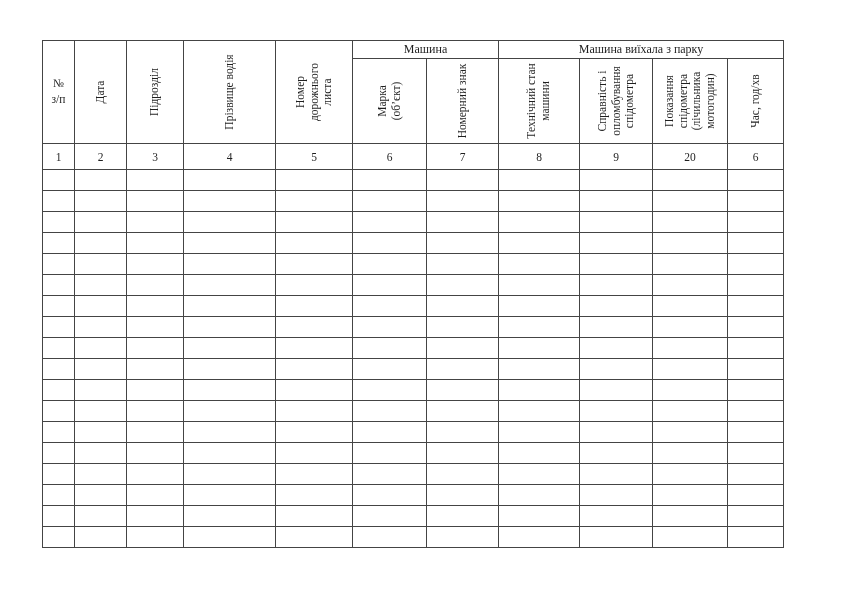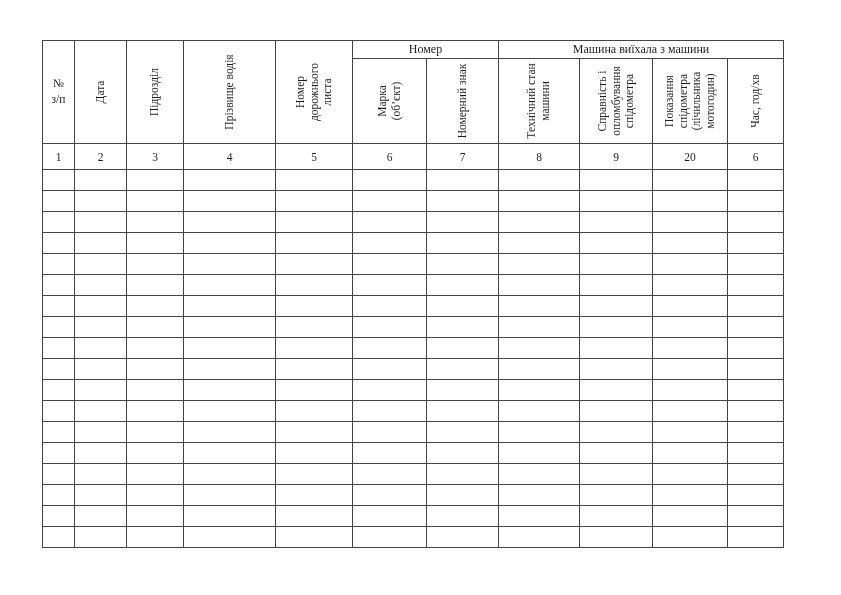--- a/index.html
+++ b/index.html
@@ -118,22 +118,22 @@
           <div class="vtext">Підрозділ</div>
         </th>
         <th rowspan="2" class="vert">
           <div class="vtext">Прізвище водія</div>
         </th>
         <th rowspan="2" class="vert">
           <div class="vtext">Номер
 дорожнього
 листа</div>
         </th>
-        <th colspan="2" class="gcell">Номер</th>
-        <th colspan="4" class="gcell">Машина виїхала з машини</th>
+        <th colspan="2" class="gcell">Машина</th>
+        <th colspan="4" class="gcell">Машина виїхала з парку</th>
       </tr>
       <tr class="r-head">
         <th class="vert">
           <div class="vtext">Марка
 (об’єкт)</div>
         </th>
         <th class="vert">
           <div class="vtext">Номерний знак</div>
         </th>
         <th class="vert">

